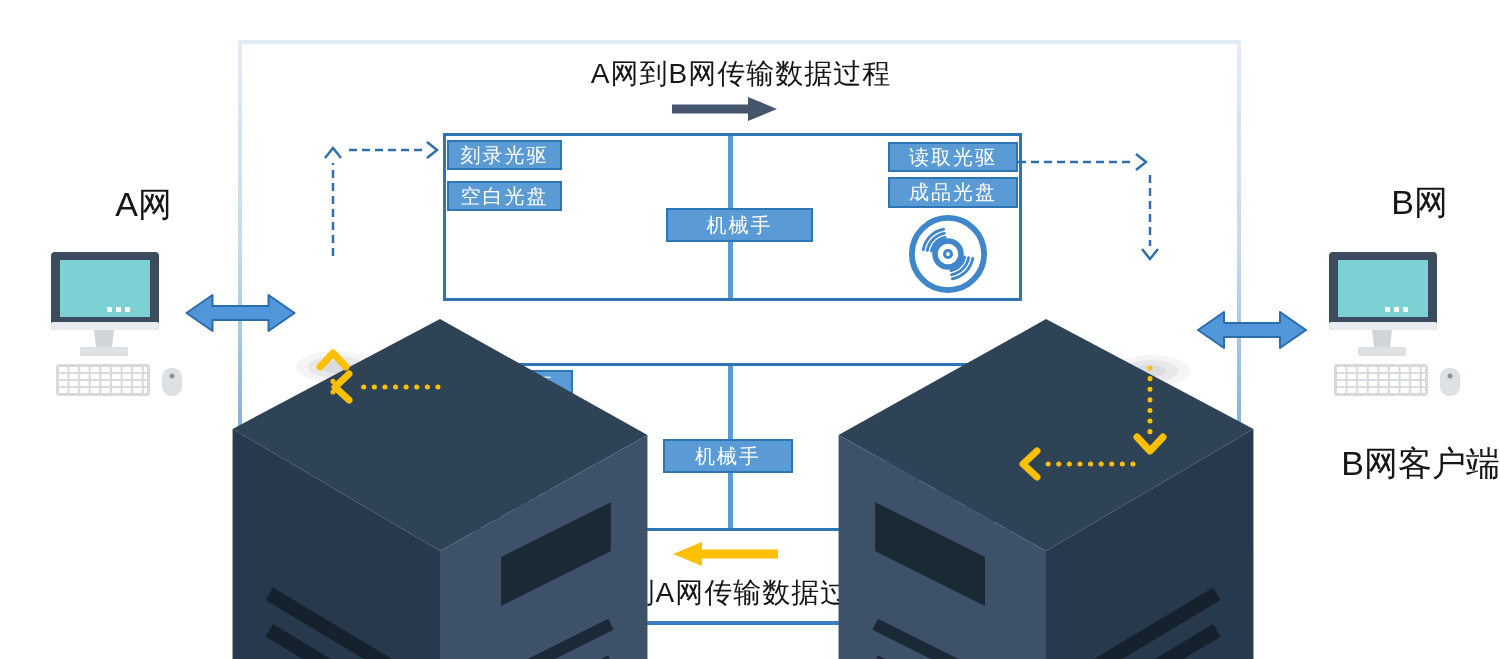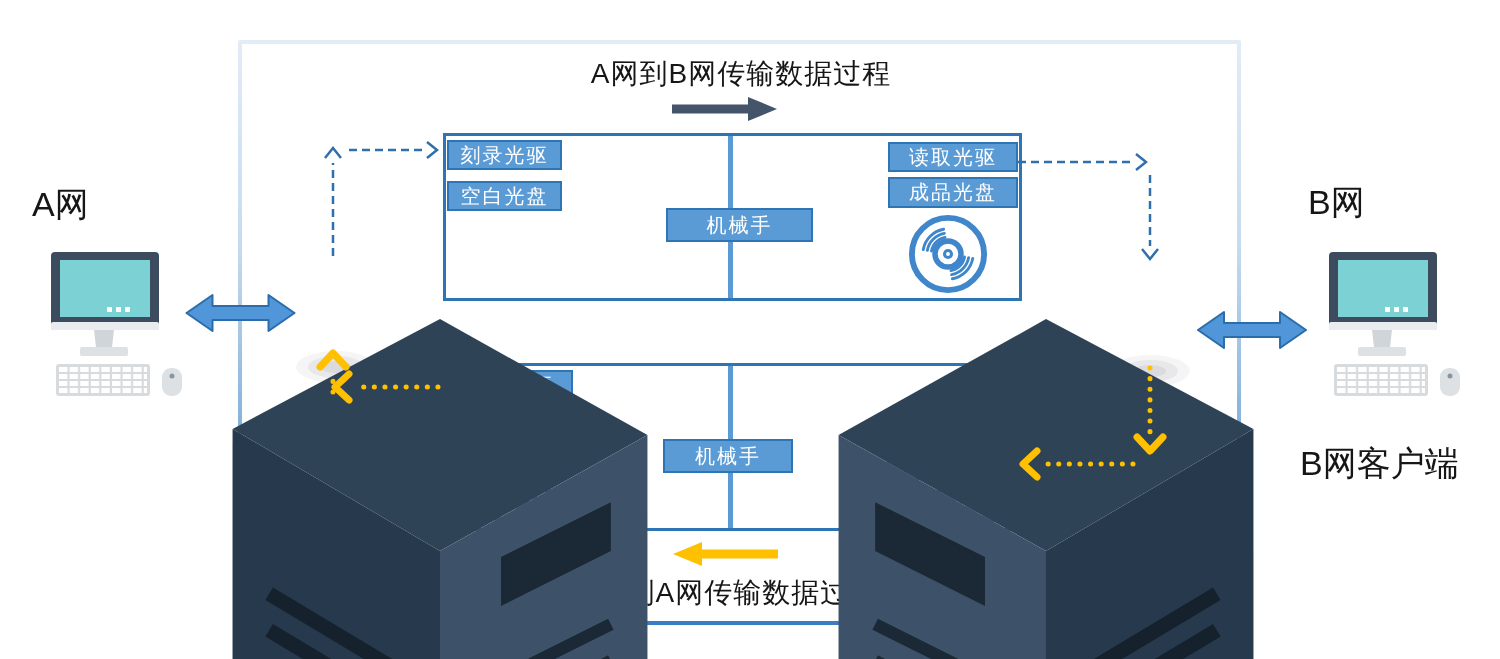--- a/index.html
+++ b/index.html
@@ -11,21 +11,21 @@
     position:absolute;left:238px;top:40px;width:995px;height:577px;
     border:4px solid transparent;border-radius:2px;
     background:linear-gradient(#fff,#fff) padding-box,
                linear-gradient(180deg,#e2ecf7 0%,#c6dbee 35%,#74a6d6 75%,#3a7cc2 100%) border-box;
   }
 
   .title{position:absolute;font-size:28px;color:#161616;text-align:center;letter-spacing:1px;}
   .title-top{left:541px;top:55px;width:400px;}
   .title-bottom{left:528px;top:574px;width:400px;}
 
-  .side-label{position:absolute;font-size:34px;color:#161616;text-align:left;}
+  .side-label{position:absolute;font-size:34px;color:#161616;text-align:right;}
 
   
   .unit{position:absolute;background:#fff;border:3px solid #2e75b6;}
   .unit-top{left:443px;top:133px;width:573px;height:162px;}
   .unit-bottom{left:443px;top:363px;width:572px;height:162px;}
   .divider{position:absolute;top:0;bottom:0;width:5px;background:#5b9bd5;}
   .slot{
     position:absolute;background:#5b9bd5;border:2px solid #2e75b6;
     color:#fff;font-size:20px;display:flex;align-items:center;justify-content:center;
     letter-spacing:2px;box-sizing:border-box;font-family:Liberation Serif, serif;

